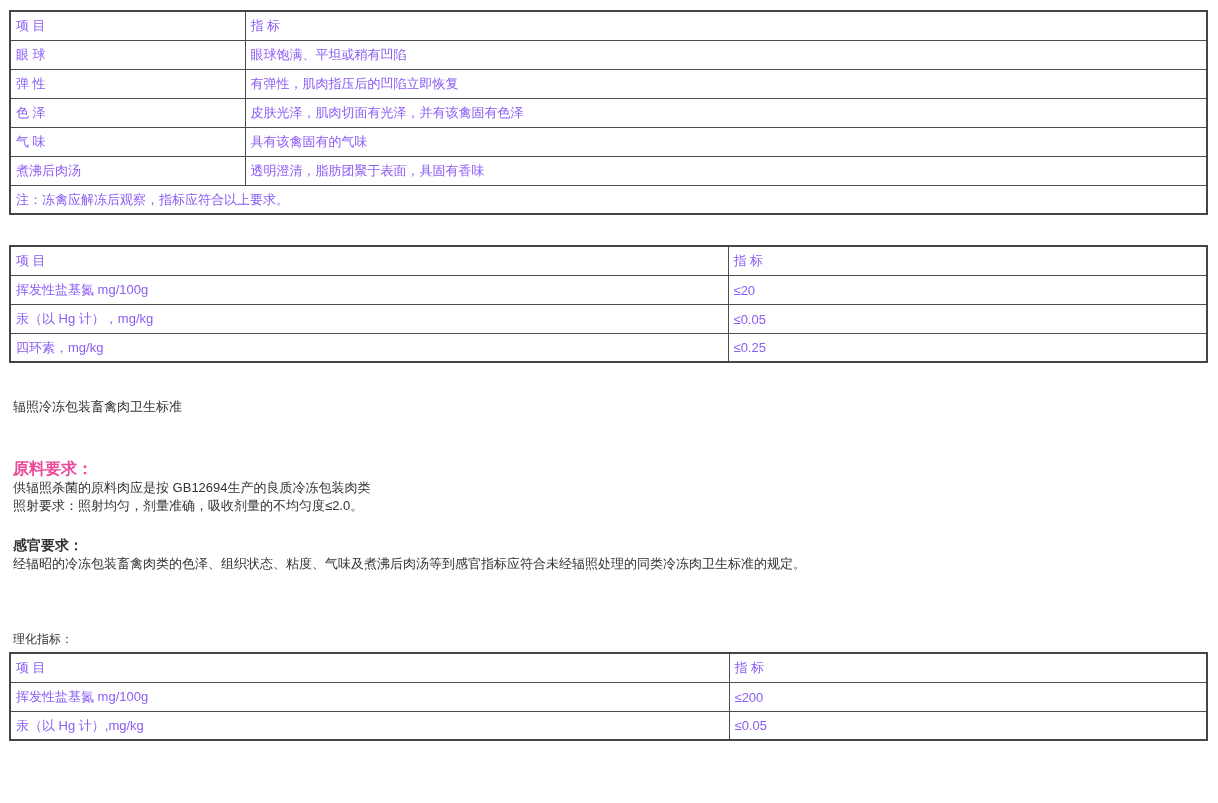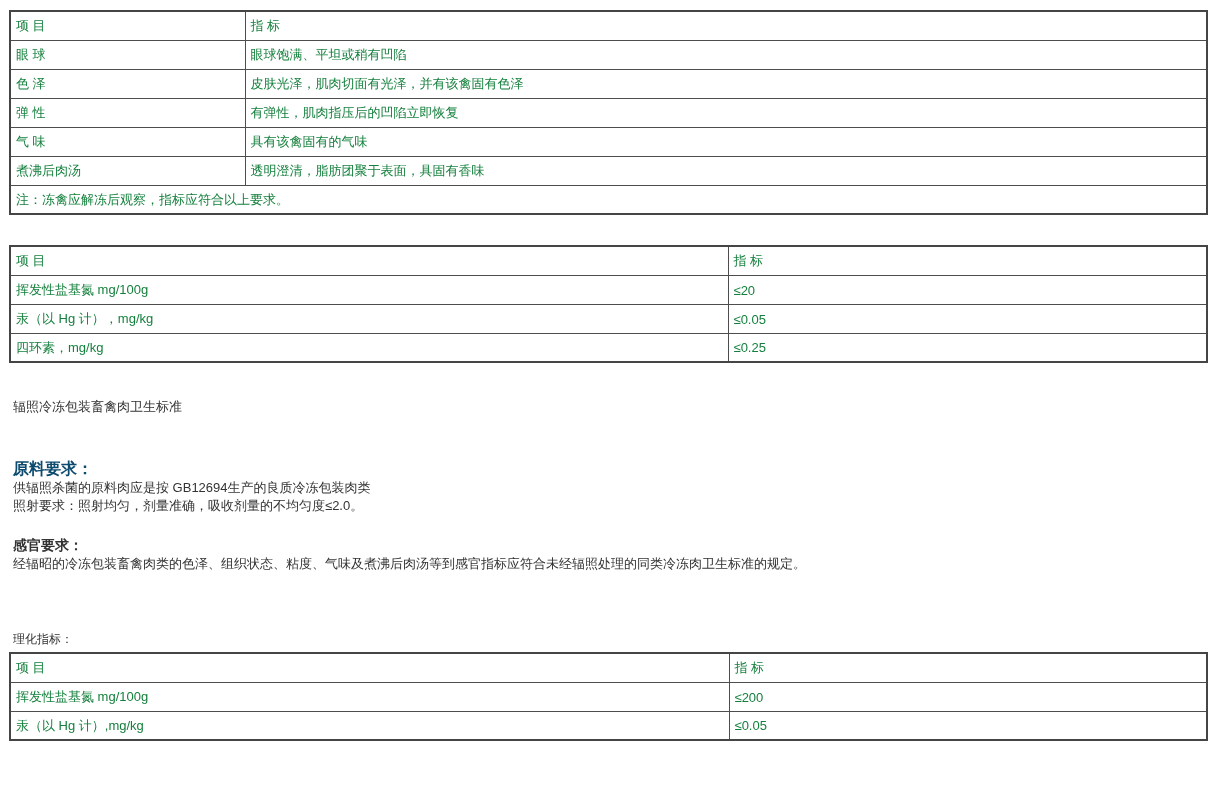--- a/index.html
+++ b/index.html
@@ -25,21 +25,21 @@
     border-collapse: collapse;
     table-layout: fixed;
     width: 1199px;
     border: 2px solid #454545;
   }
   table.tbl td {
     border: 1px solid #4d4d4d;
     height: 29px;
     padding: 1px 4px 0 5px;
     font-size: 13px;
-    color: #15803d;
+    color: #8b5cf6;
     vertical-align: middle;
     white-space: nowrap;
     overflow: hidden;
   }
   .t1 .c1 { width: 235px; }
   .t2 .c1 { width: 718px; }
   .t3 .c1 { width: 719px; }
   .t2 { margin-top: 30px; }
   .std-title {
     margin-top: 36px;
@@ -47,21 +47,21 @@
     line-height: 16px;
     padding-left: 4px;
     font-family: Liberation Serif, serif;
   }
   .h-raw {
     margin-top: 44px;
     font-size: 16px;
     font-weight: bold;
     line-height: 20px;
     padding-left: 4px;
-    color: #0c4a6e;
+    color: #ec4899;
   }
   .raw-lines {
     font-size: 13px;
     line-height: 18px;
     padding-left: 4px;
   }
   .h-sensory {
     margin-top: 21px;
     font-size: 14px;
     font-weight: bold;
@@ -92,26 +92,26 @@
       <tbody>
           <tr>
         <td class="c1">项 目</td>
         <td>指 标</td>
       </tr>
       <tr>
         <td class="c1">眼 球</td>
         <td>眼球饱满、平坦或稍有凹陷</td>
       </tr>
       <tr>
+        <td class="c1">弹 性</td>
+        <td>有弹性，肌肉指压后的凹陷立即恢复</td>
+      </tr>
+      <tr>
         <td class="c1">色 泽</td>
         <td>皮肤光泽，肌肉切面有光泽，并有该禽固有色泽</td>
-      </tr>
-      <tr>
-        <td class="c1">弹 性</td>
-        <td>有弹性，肌肉指压后的凹陷立即恢复</td>
       </tr>
       <tr>
         <td class="c1">气 味</td>
         <td>具有该禽固有的气味</td>
       </tr>
       <tr>
         <td class="c1">煮沸后肉汤</td>
         <td>透明澄清，脂肪团聚于表面，具固有香味</td>
       </tr>
       <tr>

